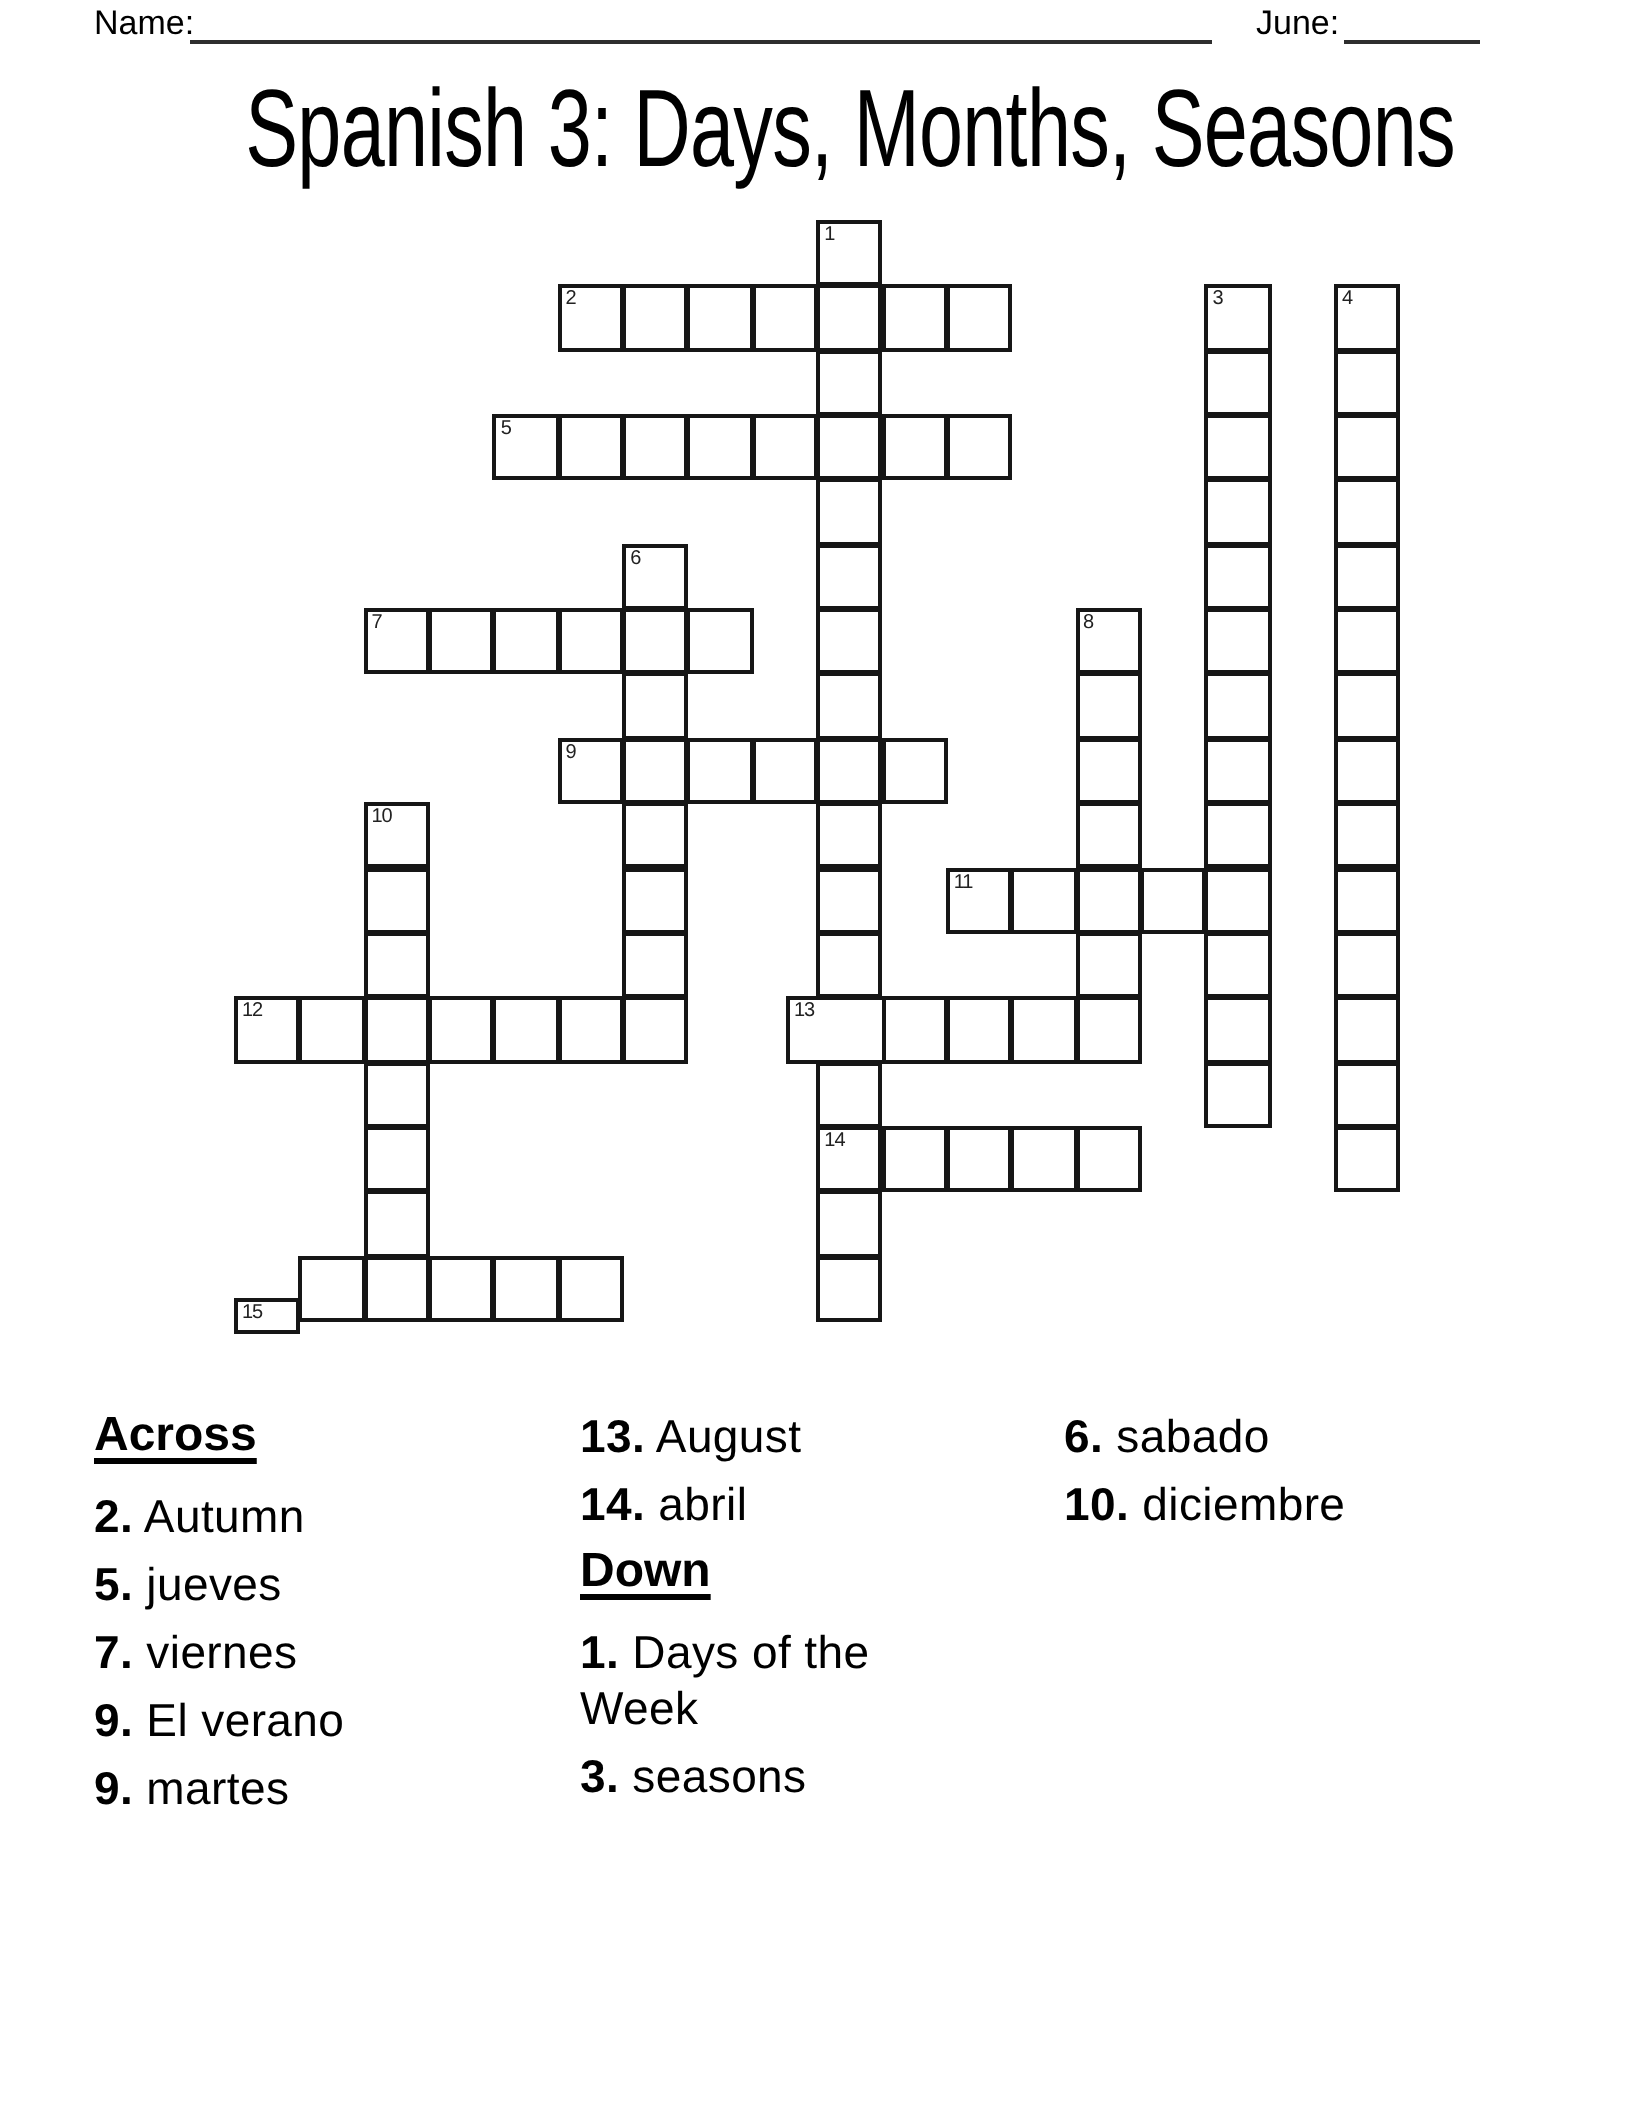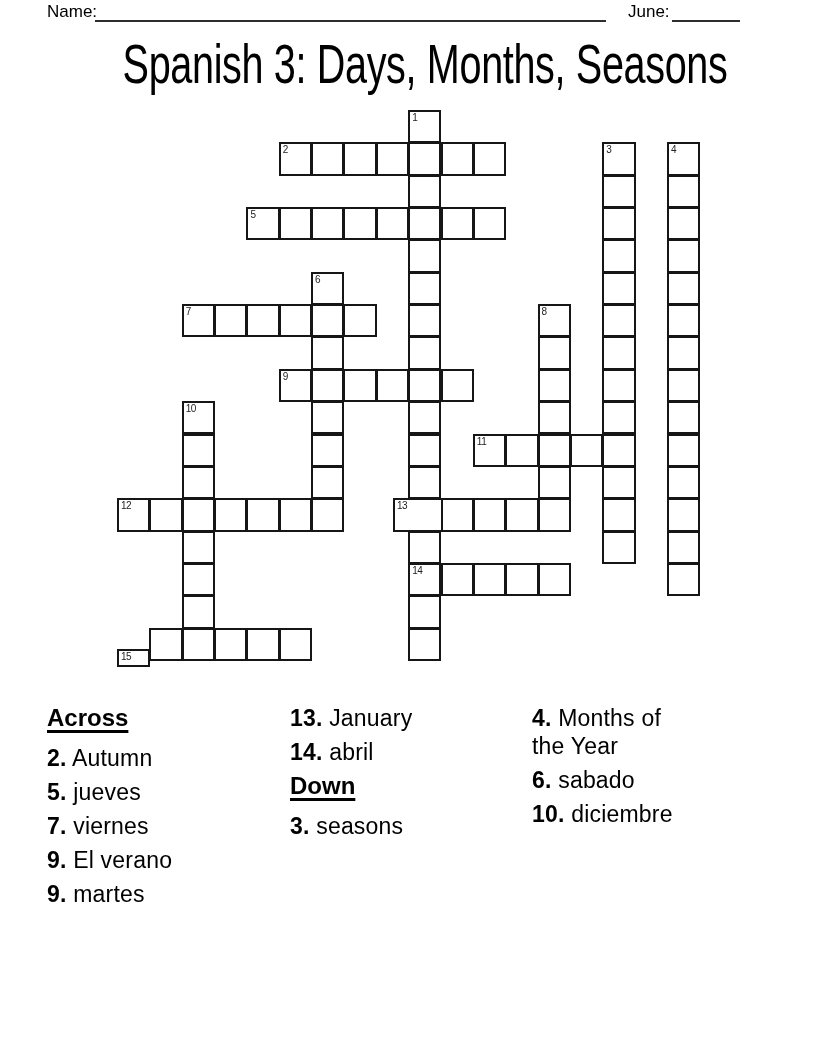--- a/index.html
+++ b/index.html
@@ -192,24 +192,24 @@
 
   <div class="clue-col" id="clue-col-0" style="left:47px;width:215px;">
       <div class="clue-header-row"><span class="clue-header">Across</span></div>
       <div class="clue-item"><span class="cnum">2.</span><span class="ctext"> Autumn</span></div>
       <div class="clue-item"><span class="cnum">5.</span><span class="ctext"> jueves</span></div>
       <div class="clue-item"><span class="cnum">7.</span><span class="ctext"> viernes</span></div>
       <div class="clue-item"><span class="cnum">9.</span><span class="ctext"> El verano</span></div>
       <div class="clue-item"><span class="cnum">9.</span><span class="ctext"> martes</span></div>
     </div>
   <div class="clue-col" id="clue-col-1" style="left:290px;width:202px;">
-      <div class="clue-item"><span class="cnum">13.</span><span class="ctext"> January</span></div>
+      <div class="clue-item"><span class="cnum">13.</span><span class="ctext"> August</span></div>
       <div class="clue-item"><span class="cnum">14.</span><span class="ctext"> abril</span></div>
       <div class="clue-header-row"><span class="clue-header">Down</span></div>
+      <div class="clue-item"><span class="cnum">1.</span><span class="ctext"> Days of the Week</span></div>
       <div class="clue-item"><span class="cnum">3.</span><span class="ctext"> seasons</span></div>
     </div>
   <div class="clue-col" id="clue-col-2" style="left:532px;width:162px;">
-      <div class="clue-item"><span class="cnum">4.</span><span class="ctext"> Months of the Year</span></div>
       <div class="clue-item"><span class="cnum">6.</span><span class="ctext"> sabado</span></div>
       <div class="clue-item"><span class="cnum">10.</span><span class="ctext"> diciembre</span></div>
     </div>
 
 </div>
 
 </body></html>

